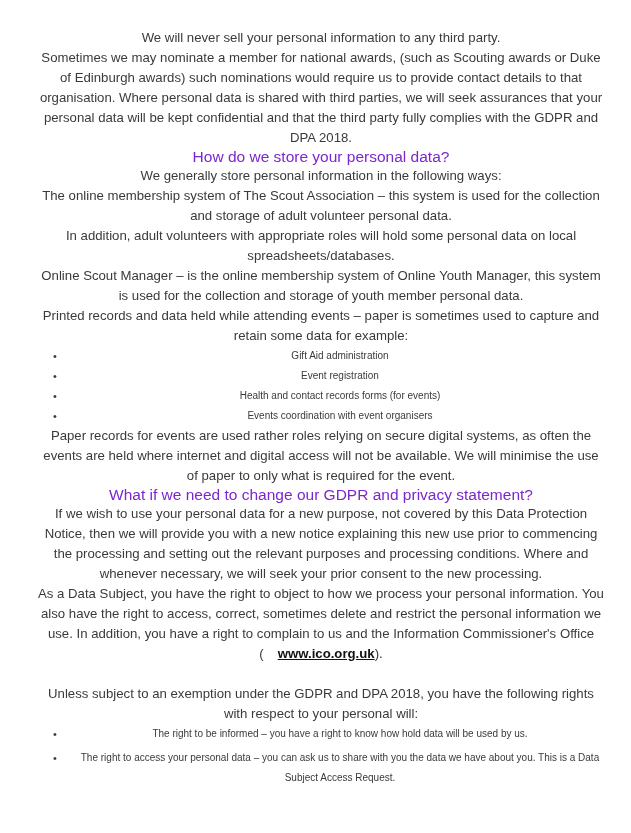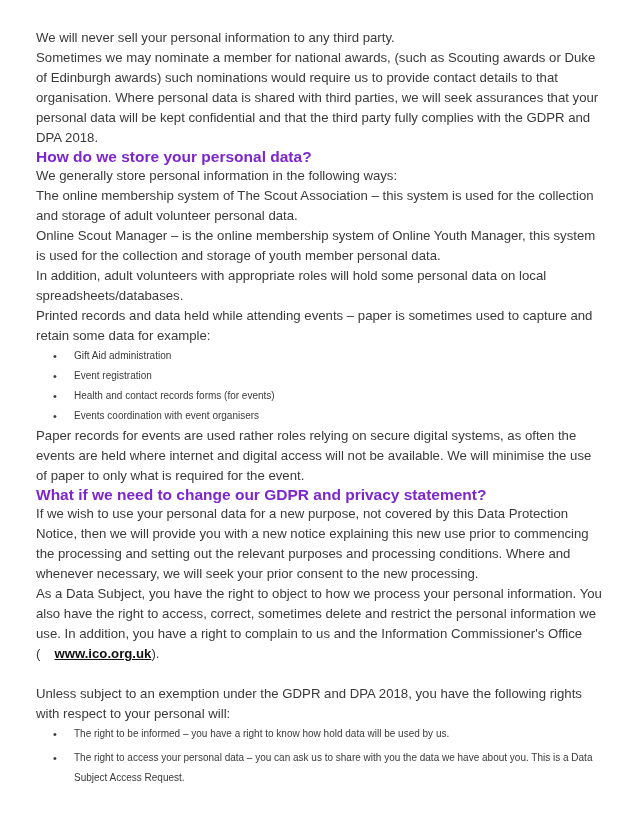--- a/index.html
+++ b/index.html
@@ -1,24 +1,24 @@
 <!DOCTYPE html>
 <html><head>
 <meta charset="utf-8">
 <style>
   html, body { margin: 0; padding: 0; background: #ffffff; }
   body {
     width: 631px; height: 833px; overflow: hidden;
     font-family: "Liberation Sans", sans-serif;
     color: #3a3a3a;
   }
-  .page { position: relative; padding: 28px 0 0 36px; width: 570px; }
+  .page { position: relative; padding: 28px 0 0 36px; width: 570px; text-align: center; }
   p { margin: 0; font-size: 13.2px; line-height: 20px; }
   h2 {
-    margin: 0; font-size: 15.5px; line-height: 18px; font-weight: bold;
+    margin: 0; font-size: 15.5px; line-height: 18px; font-weight: normal;
     color: #7d26cd;
   }
   ul { margin: 0; padding: 0 0 0 38px; list-style: none; }
   ul li { position: relative; font-size: 10px; line-height: 20px; }
   ul li::before {
     content: "\2022"; position: absolute; left: -21px; top: 0; font-size: 11px; color: #3a3a3a;
   }
   ul.rights li { margin-bottom: 4px; }
   a.link { color: #111; font-weight: bold; text-decoration: underline; margin-left: 14px; }
   .spacer { height: 20px; }
@@ -30,22 +30,22 @@
 
   <section>
     <p>We will never sell your personal information to any third party.</p>
     <p>Sometimes we may nominate a member for national awards, (such as Scouting awards or Duke of Edinburgh awards) such nominations would require us to provide contact details to that organisation. Where personal data is shared with third parties, we will seek assurances that your personal data will be kept confidential and that the third party fully complies with the GDPR and DPA 2018.</p>
   </section>
 
   <section>
     <h2>How do we store your personal data?</h2>
     <p>We generally store personal information in the following ways:</p>
     <p>The online membership system of The Scout Association – this system is used for the collection and storage of adult volunteer personal data.</p>
+    <p>In addition, adult volunteers with appropriate roles will hold some personal data on local spreadsheets/databases.</p>
     <p>Online Scout Manager – is the online membership system of Online Youth Manager, this system is used for the collection and storage of youth member personal data.</p>
-    <p>In addition, adult volunteers with appropriate roles will hold some personal data on local spreadsheets/databases.</p>
     <p>Printed records and data held while attending events – paper is sometimes used to capture and retain some data for example:</p>
     <ul>
       <li>Gift Aid administration</li>
       <li>Event registration</li>
       <li>Health and contact records forms (for events)</li>
       <li>Events coordination with event organisers</li>
     </ul>
     <p>Paper records for events are used rather roles relying on secure digital systems, as often the events are held where internet and digital access will not be available.  We will minimise the use of paper to only what is required for the event.</p>
   </section>
 

